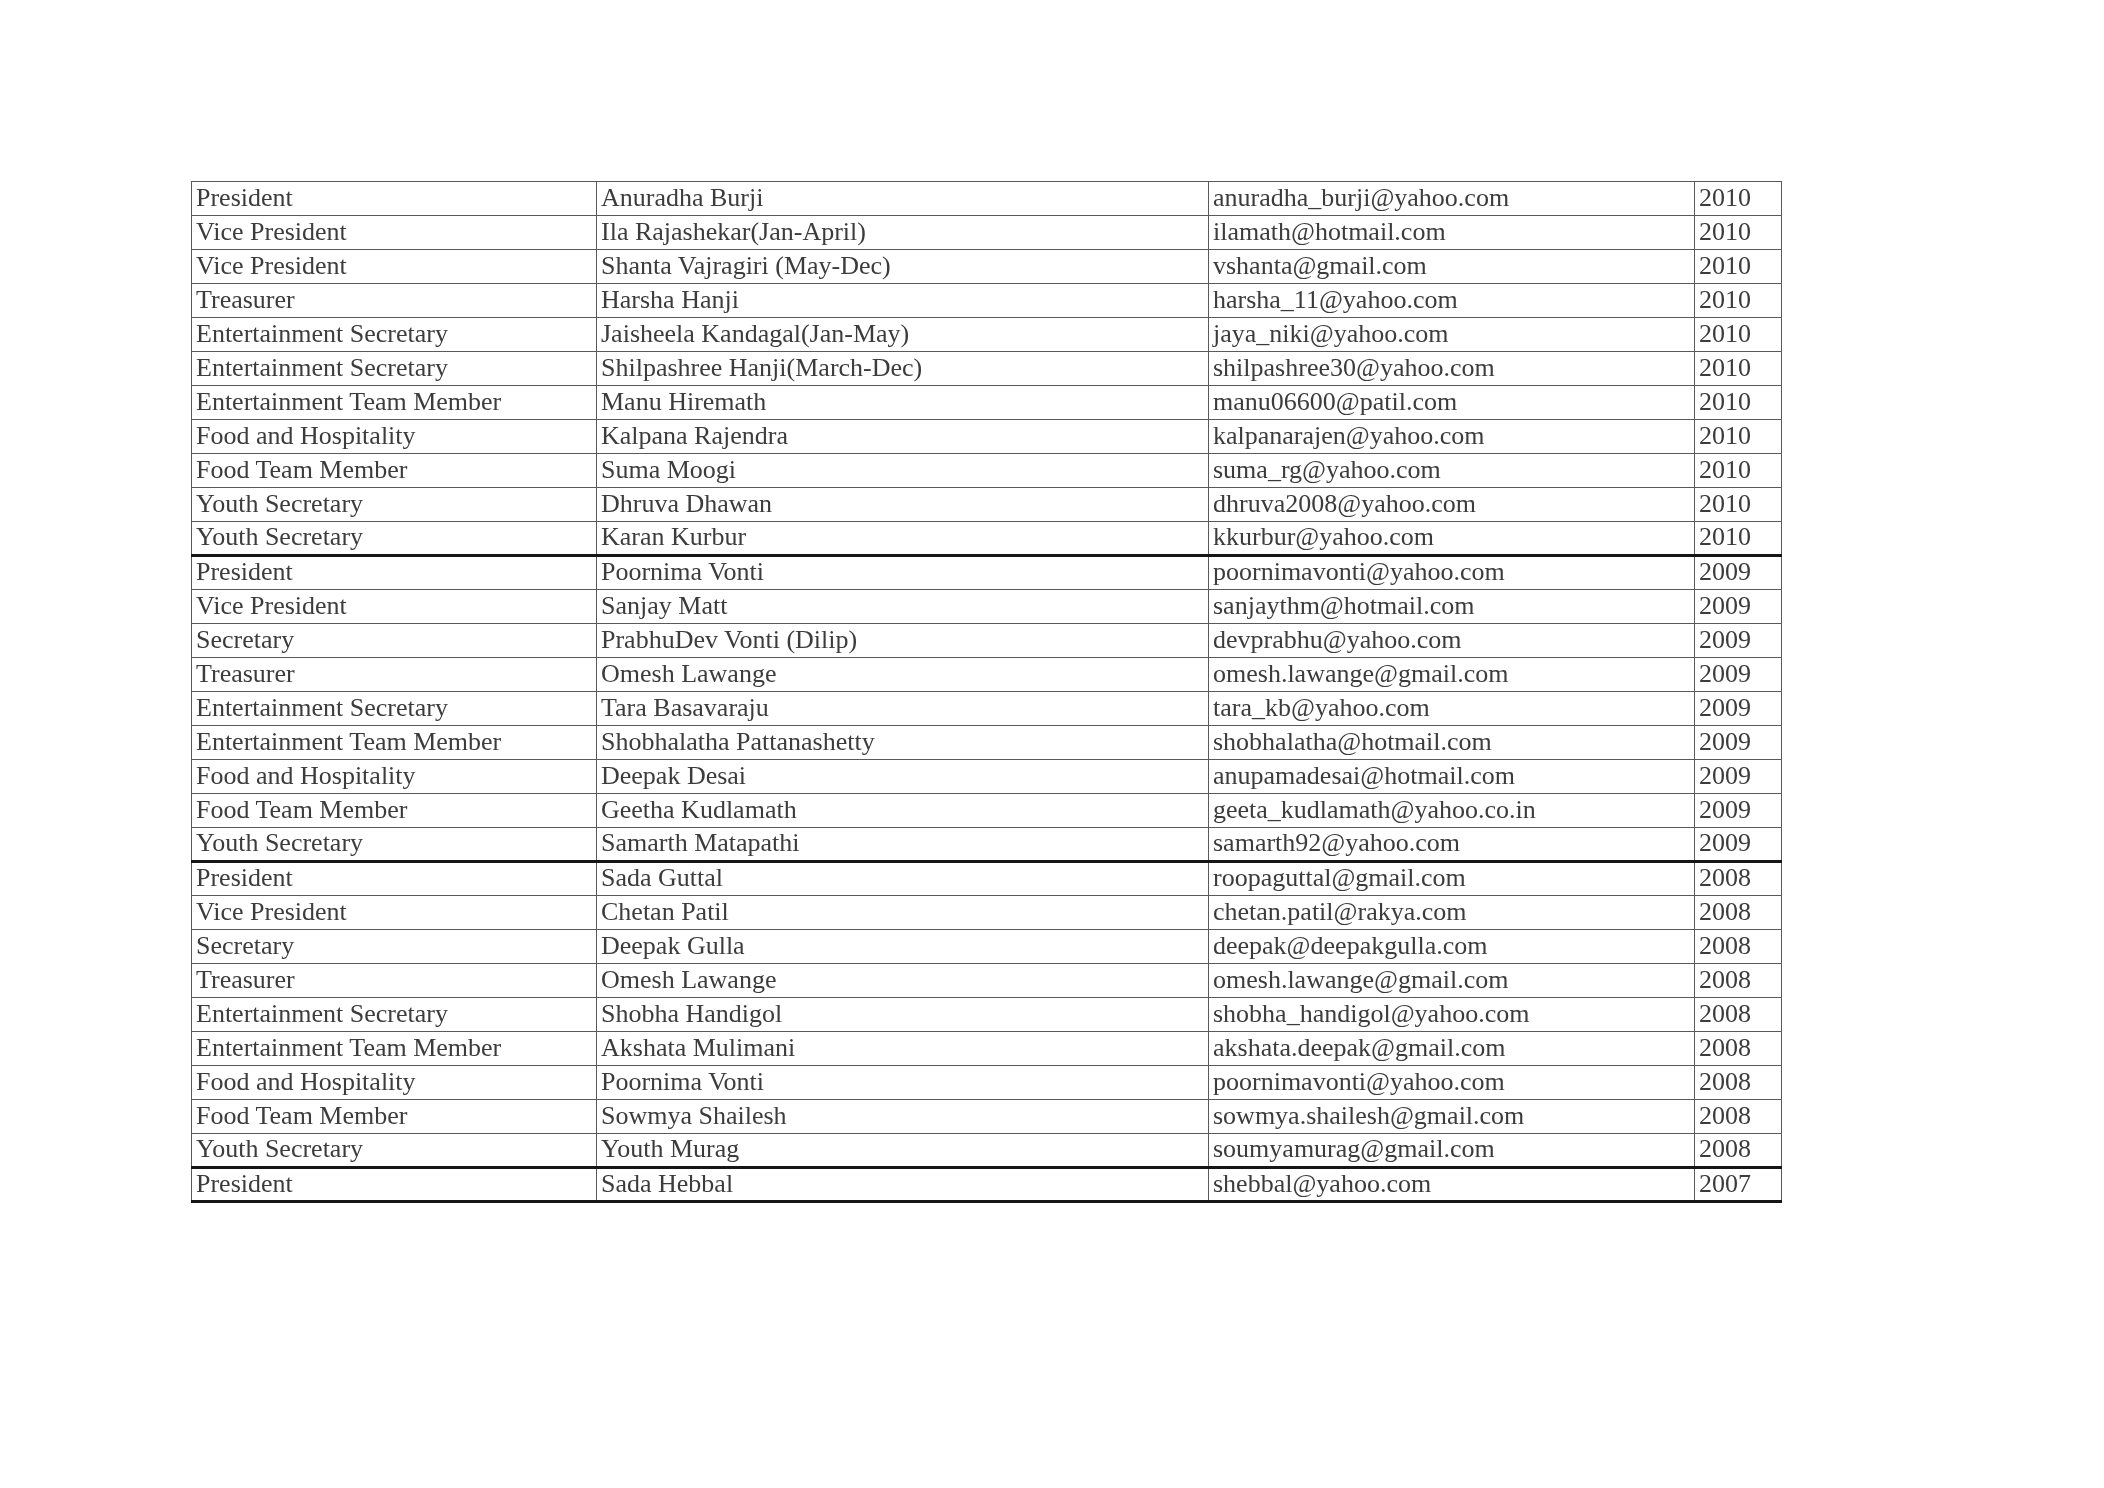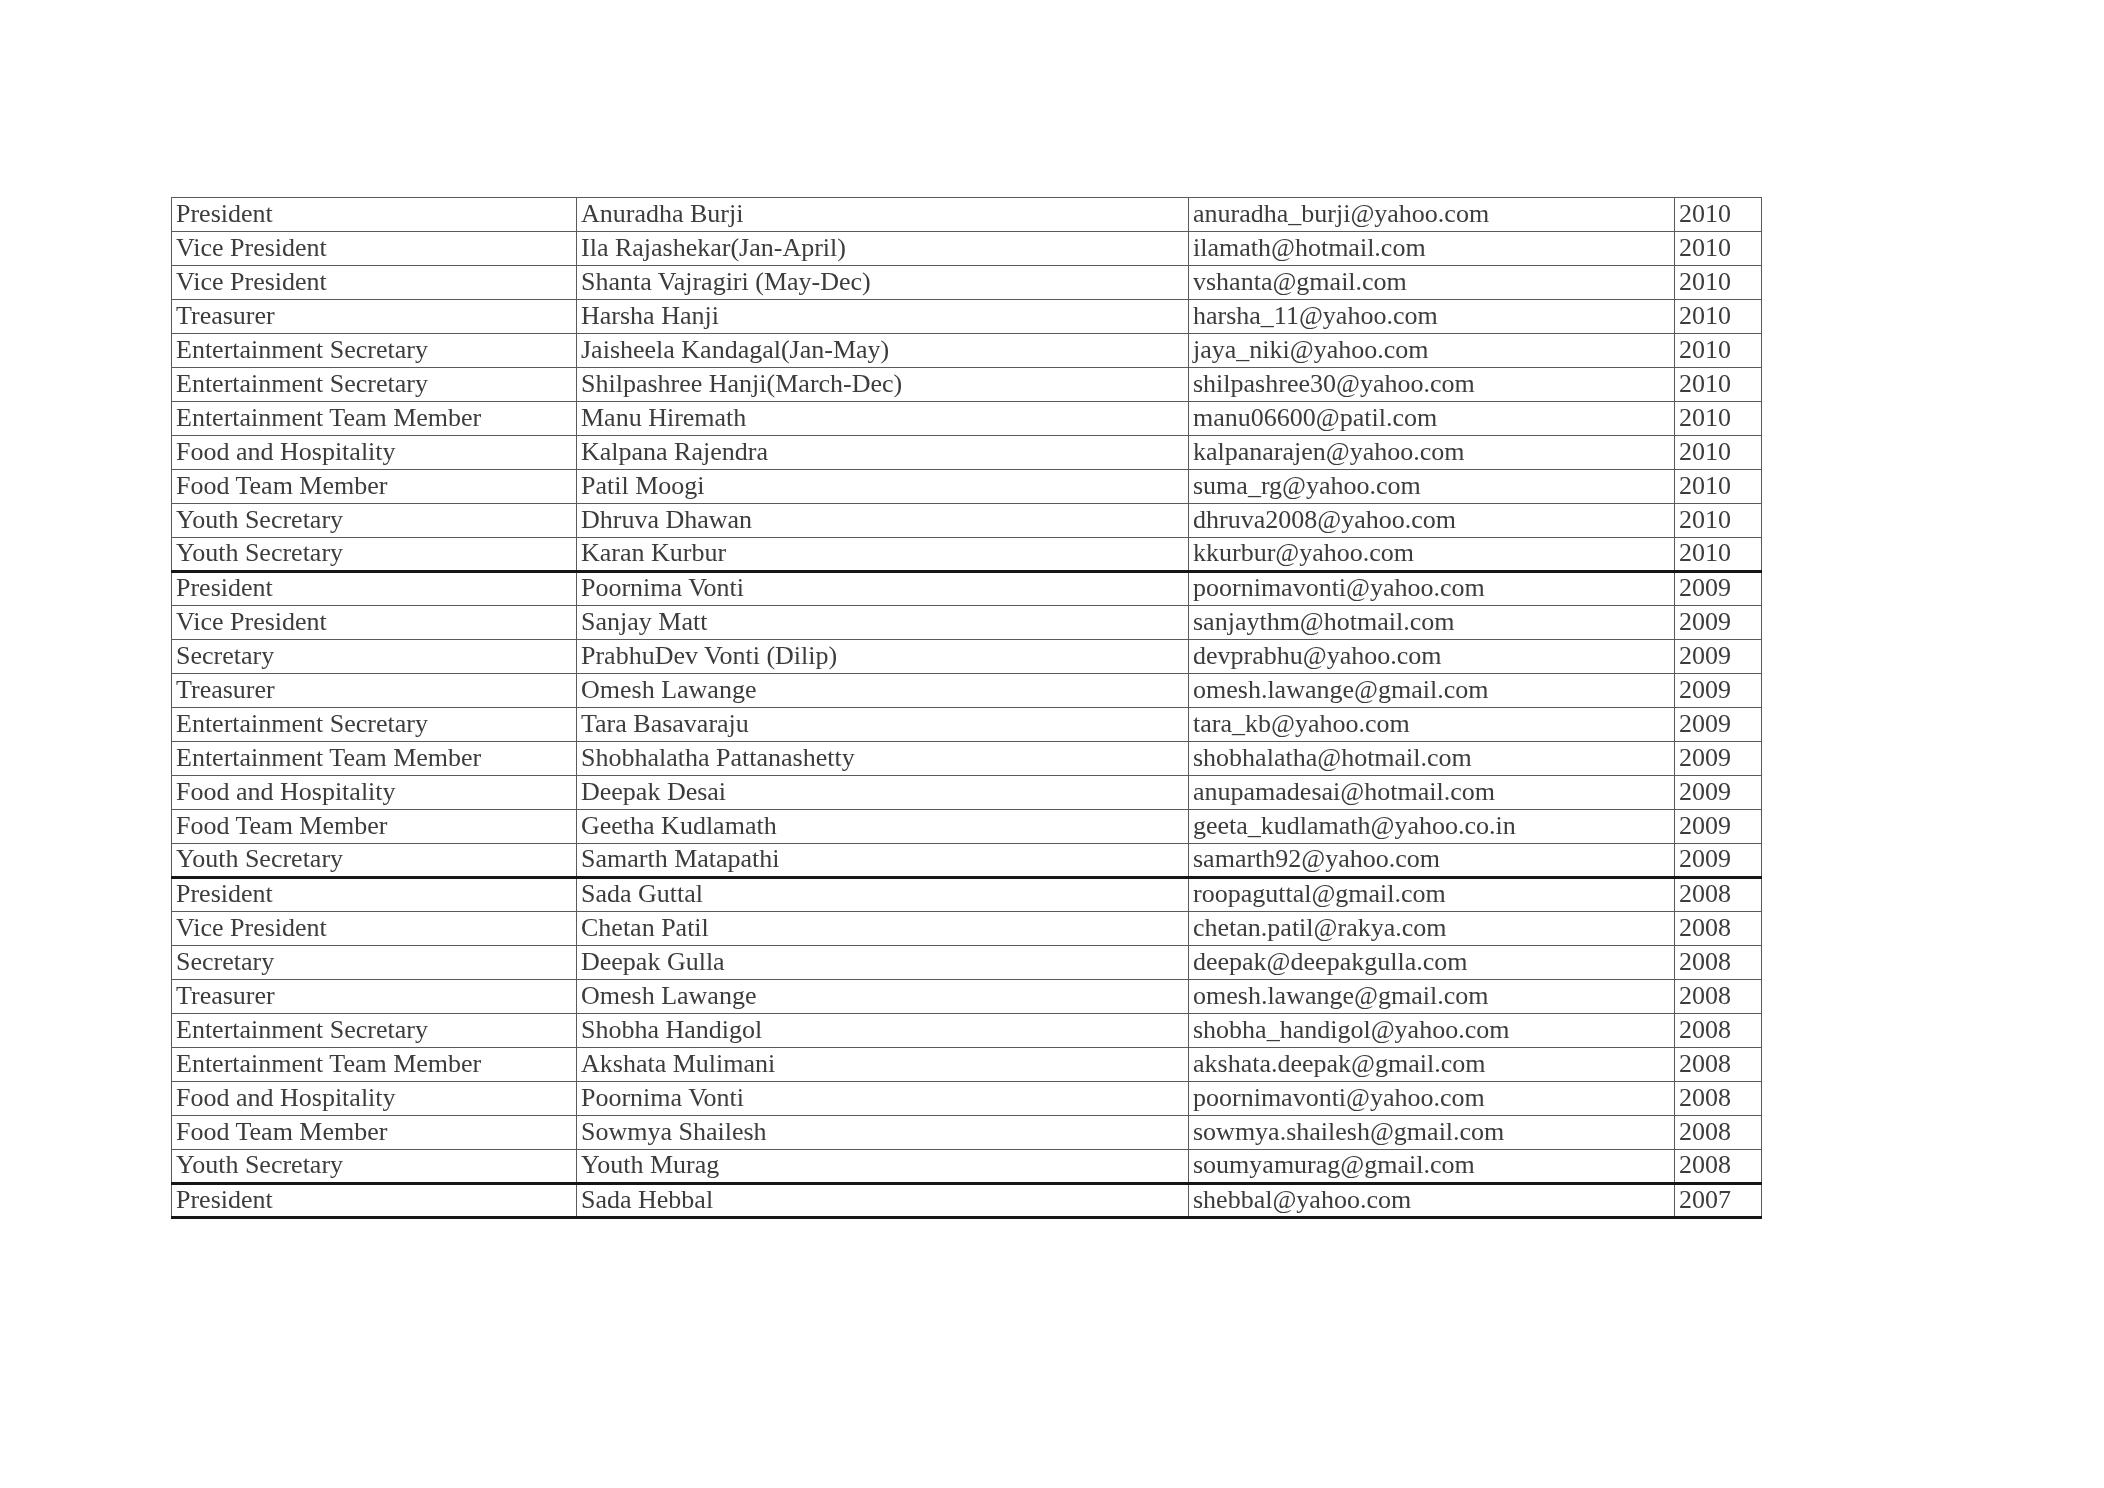--- a/index.html
+++ b/index.html
@@ -17,28 +17,27 @@
     position:relative;
     font-family:"Liberation Serif","DejaVu Serif",serif;
   }
   .page{
     position:absolute;
     inset:0;
     background:var(--page-bg);
   }
   table.officers{
     position:absolute;
-    left:171px;
+    left:191px;
     top:181px;
     width:1590px;
     table-layout:fixed;
     border-collapse:collapse;
     border:1px solid var(--border-thin);
     border-bottom:3px solid var(--border-thick);
-    margin-top:16px;
   }
   table.officers td{
     border:1px solid var(--border-thin);
     height:34px;
     font-size:26px;
     line-height:1;
     color:var(--text-color);
     padding:0 3px 2px 4px;
     vertical-align:middle;
     white-space:nowrap;
@@ -107,21 +106,21 @@
           <td>2010</td>
         </tr>
         <tr>
           <td>Food and Hospitality</td>
           <td>Kalpana Rajendra</td>
           <td>kalpanarajen@yahoo.com</td>
           <td>2010</td>
         </tr>
         <tr>
           <td>Food Team Member</td>
-          <td>Patil Moogi</td>
+          <td>Suma Moogi</td>
           <td>suma_rg@yahoo.com</td>
           <td>2010</td>
         </tr>
         <tr>
           <td>Youth Secretary</td>
           <td>Dhruva Dhawan</td>
           <td>dhruva2008@yahoo.com</td>
           <td>2010</td>
         </tr>
         <tr class="section-end">

